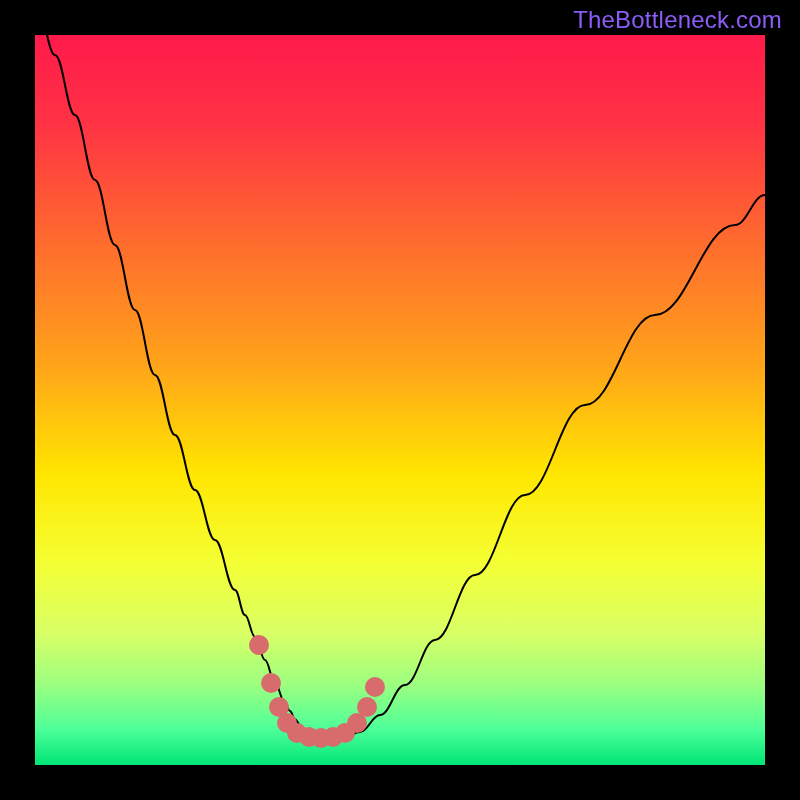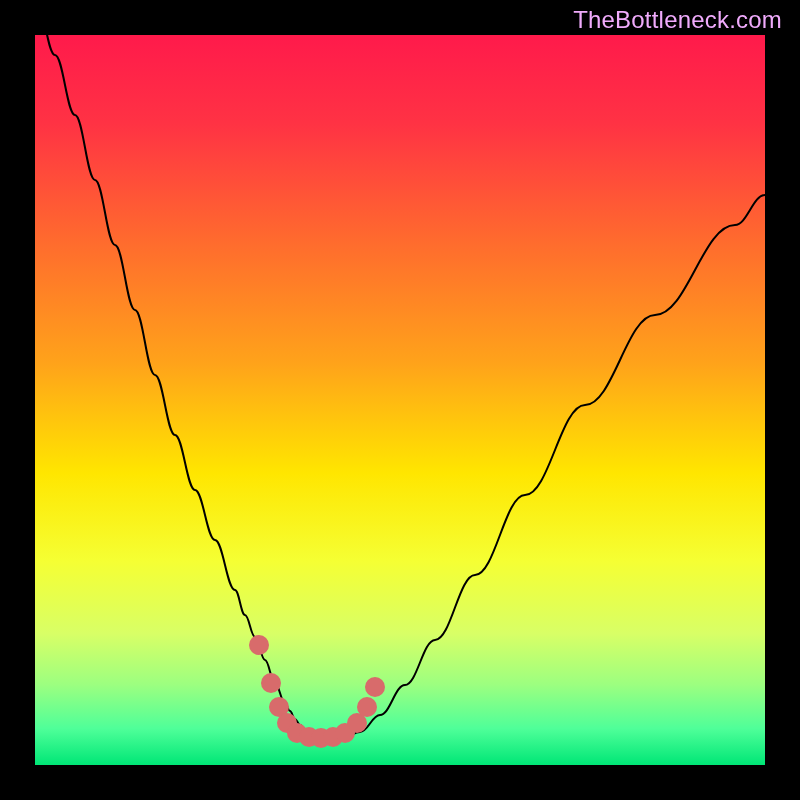--- a/index.html
+++ b/index.html
@@ -23,21 +23,21 @@
     top: 35px;
     left: 35px;
     width: 730px;
     height: 730px;
     overflow: hidden;
   }
   .watermark {
     position: absolute;
     top: 6px;
     right: 18px;
-    color: #f0abfc;
+    color: #8b5cf6;
     font-size: 24px;
     font-weight: 500;
     letter-spacing: 0.2px;
     margin-left: 9px;
   }
   svg {
     display: block;
   }
 </style>
 </head>

